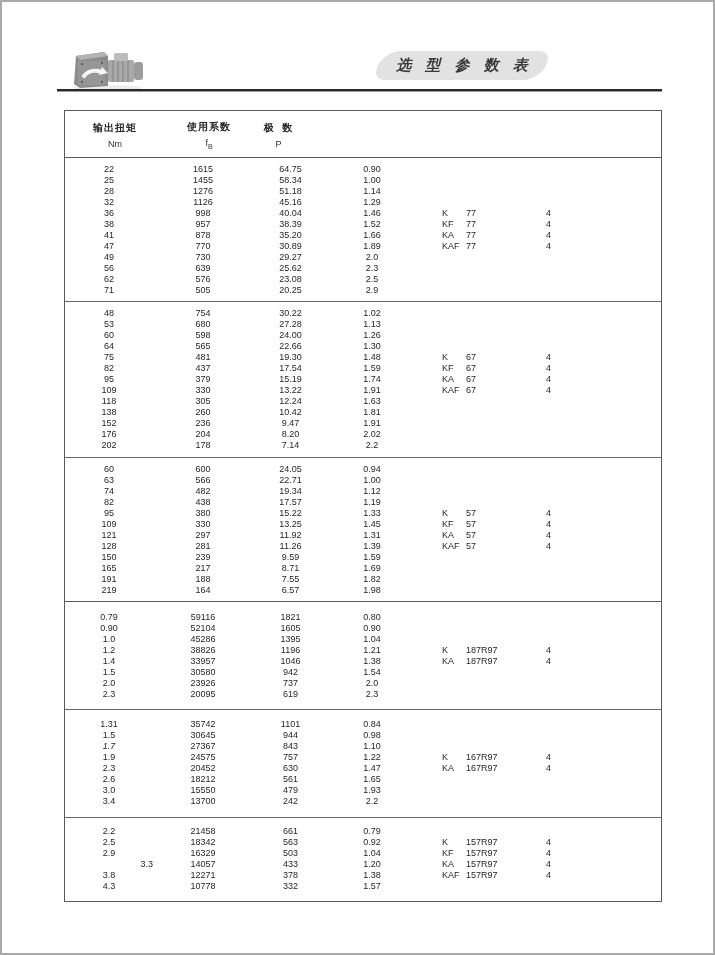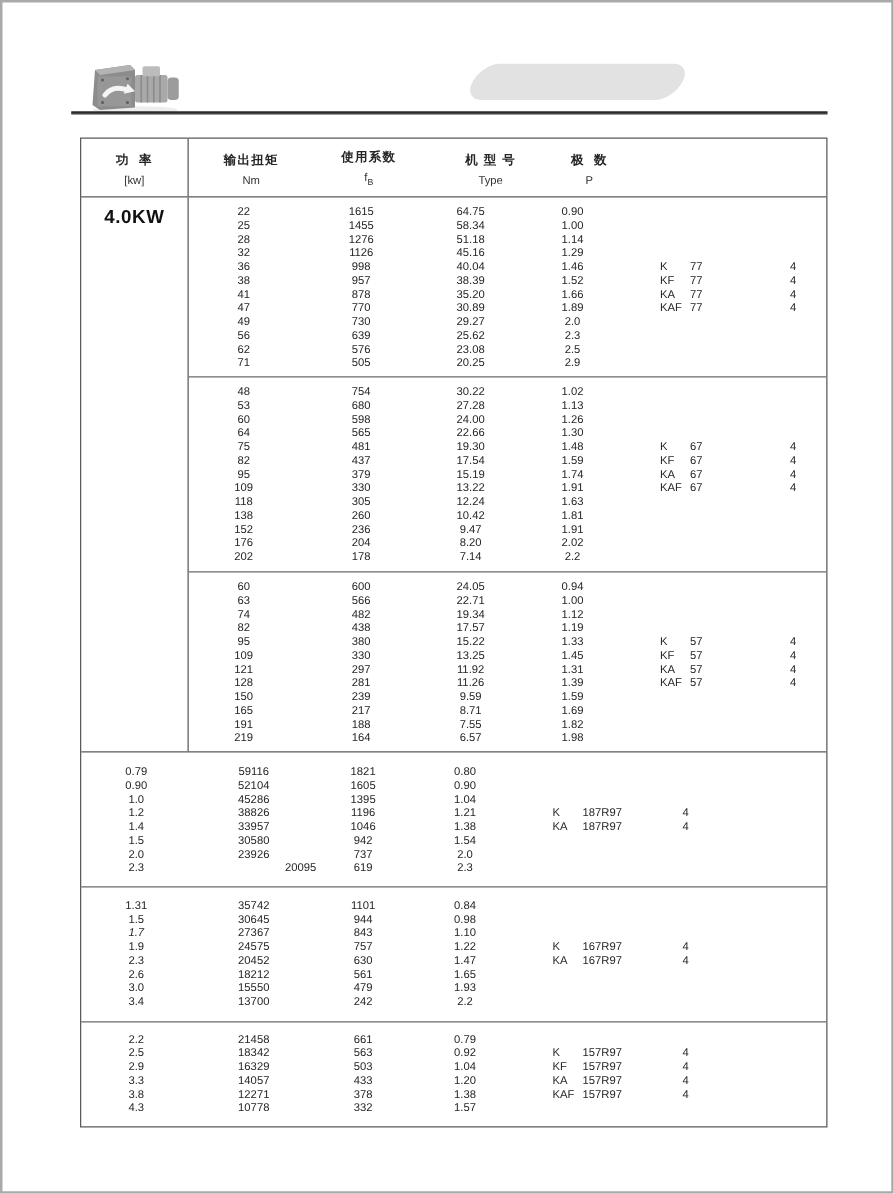--- a/index.html
+++ b/index.html
@@ -77,52 +77,42 @@
     <line x1="50" y1="16" x2="50" y2="38" stroke="#8a8a8a" stroke-width="1.2"></line>
     <line x1="55" y1="16" x2="55" y2="38" stroke="#8a8a8a" stroke-width="1.2"></line>
     <line x1="60" y1="16" x2="60" y2="38" stroke="#8a8a8a" stroke-width="1.2"></line>
     <rect x="66" y="18" width="9" height="18" rx="3" fill="#9c9c9c"></rect>
     <rect x="46" y="9" width="14" height="8" rx="1.5" fill="#bcbcbc"></rect>
     <path d="M16 32 Q22 24 34 28" stroke="#f5f5f5" stroke-width="4" fill="none" stroke-linecap="round"></path>
     <polygon points="34,23 40,29 31,31" fill="#f5f5f5"></polygon>
   </svg>
 
   <div class="banner-shape"></div>
+  <div class="banner-text">选 型 参 数 表</div>
   <div class="header-rule"></div>
 
   <div class="sel-table">
 
     <div class="thead">
-      <div class="h-cell h-power">
-        <span class="h-main">功  率</span>
-        <span class="h-sub">[kw]</span>
-      </div>
       <div class="h-cell c2">
         <span class="h-main">输出扭矩</span>
         <span class="h-sub">Nm</span>
       </div>
       <div class="h-cell c4">
         <span class="h-main">使用系数</span>
         <span class="h-sub"><span>f</span><sub>B</sub></span>
       </div>
-      <div class="h-cell c5">
-        <span class="h-main">机 型 号</span>
-        <span class="h-sub">Type</span>
-      </div>
       <div class="h-cell c6">
         <span class="h-main">极  数</span>
         <span class="h-sub">P</span>
       </div>
     </div>
 
     <div class="tbody">
       <div class="section sec-40">
-        <div class="power-cell">
-          <div class="power-label">4.0KW</div>
-        </div>
         <div class="data-area">
             <div class="block" style="flex-grow: 13;">
               <div class="cell" style="grid-area: 1 / 1;">22</div>
               <div class="cell" style="grid-area: 1 / 2;">1615</div>
               <div class="cell" style="grid-area: 1 / 3;">64.75</div>
               <div class="cell" style="grid-area: 1 / 4;">0.90</div>
               <div class="cell" style="grid-area: 2 / 1;">25</div>
               <div class="cell" style="grid-area: 2 / 2;">1455</div>
               <div class="cell" style="grid-area: 2 / 3;">58.34</div>
               <div class="cell" style="grid-area: 2 / 4;">1.00</div>
@@ -322,21 +312,21 @@
               <div class="cell" style="grid-area: 5 / 4;">1.38</div>
               <div class="cell" style="grid-area: 6 / 1;">1.5</div>
               <div class="cell" style="grid-area: 6 / 2;">30580</div>
               <div class="cell" style="grid-area: 6 / 3;">942</div>
               <div class="cell" style="grid-area: 6 / 4;">1.54</div>
               <div class="cell" style="grid-area: 7 / 1;">2.0</div>
               <div class="cell" style="grid-area: 7 / 2;">23926</div>
               <div class="cell" style="grid-area: 7 / 3;">737</div>
               <div class="cell" style="grid-area: 7 / 4;">2.0</div>
               <div class="cell" style="grid-area: 8 / 1;">2.3</div>
-              <div class="cell" style="grid-area: 8 / 2; text-align: right;">20095</div>
+              <div class="cell" style="grid-area: 8 / 2;">20095</div>
               <div class="cell" style="grid-area: 8 / 3;">619</div>
               <div class="cell" style="grid-area: 8 / 4;">2.3</div>
               <div class="cell type" style="grid-area: 4 / 5;"><span class="type-prefix">K</span><span>187R97</span></div>
               <div class="cell" style="grid-area: 4 / 6;">4</div>
               <div class="cell type" style="grid-area: 5 / 5;"><span class="type-prefix">KA</span><span>187R97</span></div>
               <div class="cell" style="grid-area: 5 / 6;">4</div>
             </div>
             <div class="block" style="flex-grow: 9;">
               <div class="cell" style="grid-area: 1 / 1;">1.31</div>
               <div class="cell" style="grid-area: 1 / 2;">35742</div>
@@ -381,21 +371,21 @@
               <div class="cell" style="grid-area: 1 / 3;">661</div>
               <div class="cell" style="grid-area: 1 / 4;">0.79</div>
               <div class="cell" style="grid-area: 2 / 1;">2.5</div>
               <div class="cell" style="grid-area: 2 / 2;">18342</div>
               <div class="cell" style="grid-area: 2 / 3;">563</div>
               <div class="cell" style="grid-area: 2 / 4;">0.92</div>
               <div class="cell" style="grid-area: 3 / 1;">2.9</div>
               <div class="cell" style="grid-area: 3 / 2;">16329</div>
               <div class="cell" style="grid-area: 3 / 3;">503</div>
               <div class="cell" style="grid-area: 3 / 4;">1.04</div>
-              <div class="cell" style="grid-area: 4 / 1;">3.3</div>
+              <div class="cell" style="grid-area: 4 / 1; text-align: right;">3.3</div>
               <div class="cell" style="grid-area: 4 / 2;">14057</div>
               <div class="cell" style="grid-area: 4 / 3;">433</div>
               <div class="cell" style="grid-area: 4 / 4;">1.20</div>
               <div class="cell" style="grid-area: 5 / 1;">3.8</div>
               <div class="cell" style="grid-area: 5 / 2;">12271</div>
               <div class="cell" style="grid-area: 5 / 3;">378</div>
               <div class="cell" style="grid-area: 5 / 4;">1.38</div>
               <div class="cell" style="grid-area: 6 / 1;">4.3</div>
               <div class="cell" style="grid-area: 6 / 2;">10778</div>
               <div class="cell" style="grid-area: 6 / 3;">332</div>

